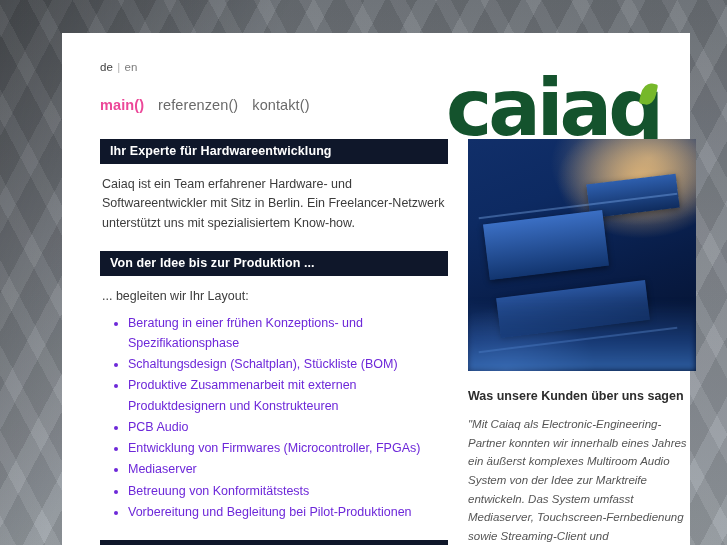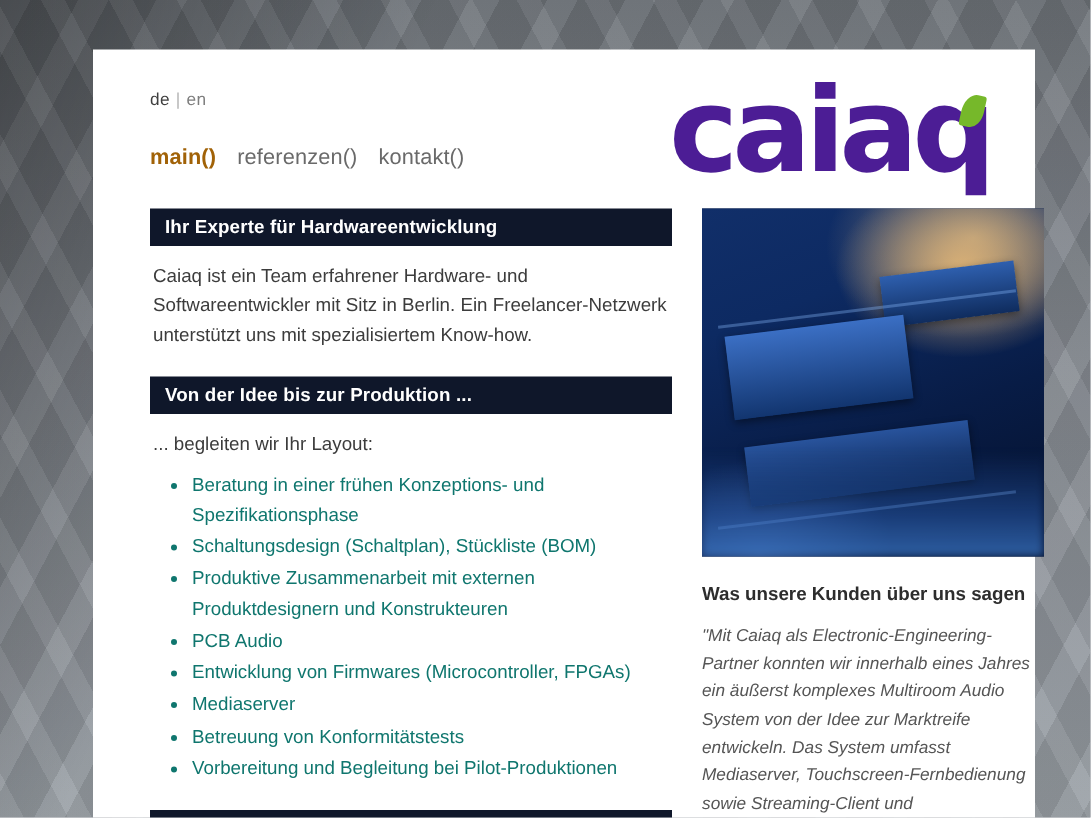--- a/index.html
+++ b/index.html
@@ -71,33 +71,33 @@
     margin-bottom: 26px;
   }
   .nav .item {
     display: inline-block;
     margin-right: 14px;
     color: #6a6a6a;
     text-decoration: none;
     letter-spacing: 0.1px;
   }
   .nav .item.active {
-    color: #a16207;
+    color: #ec4899;
     font-weight: bold;
   }
 
   
   .logo {
     position: absolute;
     right: 30px;
-    top: 24px;
+    top: 44px;
     font-size: 78px;
     line-height: 0.82;
     font-weight: bold;
-    color: #4c1d95;
+    color: #14532d;
     letter-spacing: -4px;
     font-family: "DejaVu Sans", sans-serif;
   }
   .logo .leaf {
     position: absolute;
     right: 4px;
     top: 6px;
     width: 15px;
     height: 22px;
     background: #76b82a;
@@ -127,21 +127,21 @@
     font-size: 12.5px;
     color: #3c3c3c;
     line-height: 1.55;
     margin: 0 0 18px 0;
     padding-left: 2px;
   }
   ul.bullets {
     margin: 6px 0 18px 0;
     padding-left: 28px;
     font-size: 12.5px;
-    color: #0f766e;
+    color: #6d28d9;
     line-height: 1.62;
   }
   ul.bullets li { margin-bottom: 1px; }
 
   
   .photo {
     width: 228px;
     height: 232px;
     position: relative;
     overflow: hidden;

